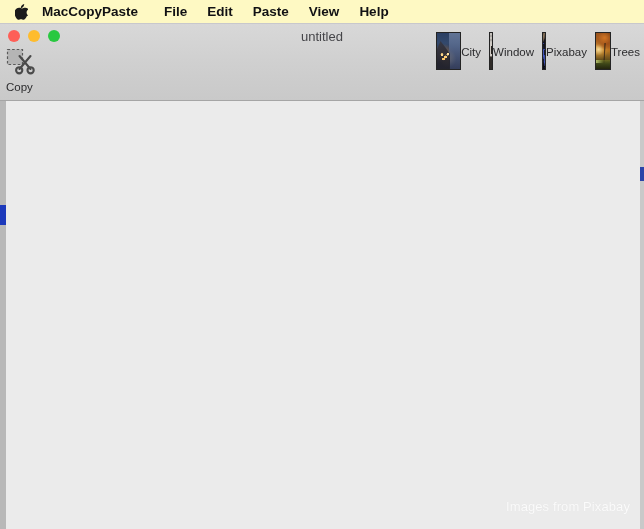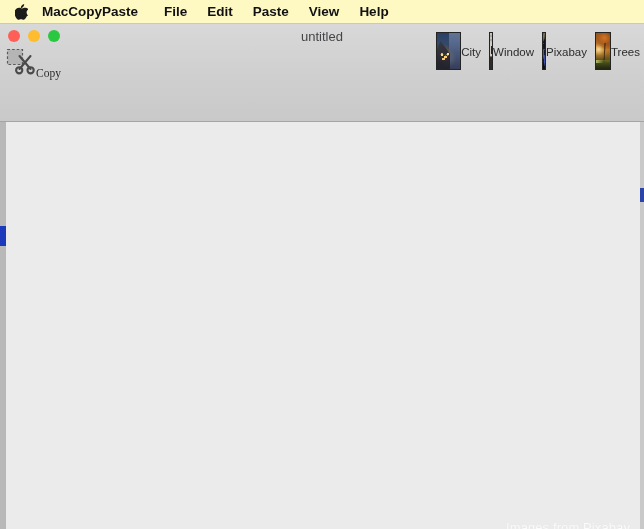--- a/index.html
+++ b/index.html
@@ -66,21 +66,21 @@
     width: 644px;
     height: 505px;
     background: #ebebeb;
     overflow: hidden;
   }
 
   
   .toolbar {
     position: relative;
     width: 644px;
-    height: 98px;
+    height: 77px;
     background: linear-gradient(to bottom, #d8d8d8 0%, #cfcfcf 55%, #c9c9c9 100%);
     border-bottom: 1px solid #a5a5a5;
   }
 
   .traffic-lights {
     position: absolute;
     top: 6px;
     left: 8px;
     display: flex;
     gap: 8px;
@@ -112,24 +112,23 @@
   .toolbar-left {
     position: absolute;
     left: 6px;
     top: 20px;
     display: flex;
     gap: 2px;
   }
   .tb-btn {
     width: 44px;
     display: flex;
-    flex-direction: row;
-    align-items: flex-end;
+    flex-direction: column;
+    align-items: flex-start;
     cursor: default;
-    font-family: Liberation Serif, serif;
   }
   .tb-glyph {
     height: 36px;
     display: flex;
     align-items: center;
     justify-content: center;
   }
   .tb-label {
     font-size: 11.5px;
     color: #2c2c2e;

